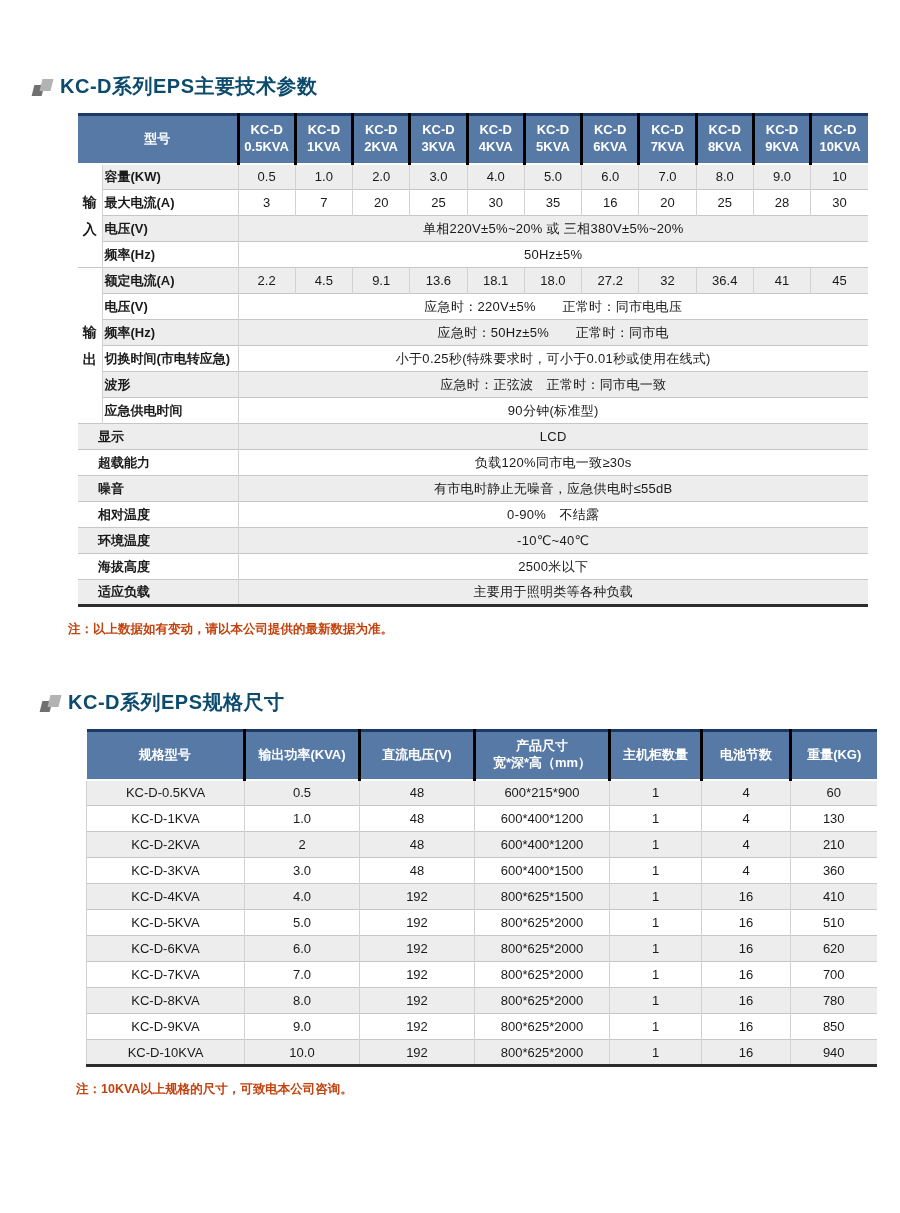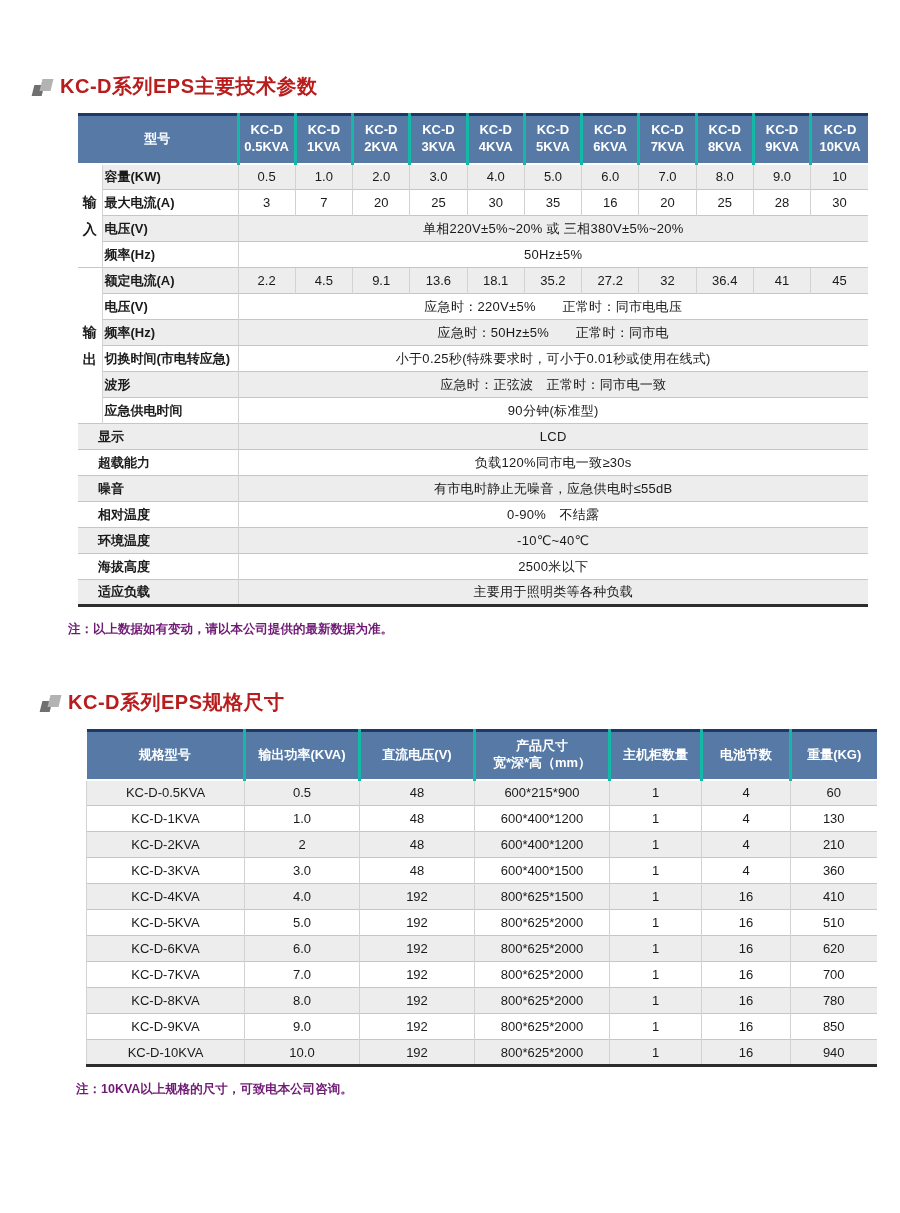--- a/index.html
+++ b/index.html
@@ -3,40 +3,40 @@
 <meta charset="utf-8">
 <style>
   * { margin:0; padding:0; box-sizing:border-box; }
   body { background:#ffffff; font-family:"Liberation Sans","DejaVu Sans",sans-serif; color:#1a1a1a; }
   .page { width:900px; height:1213px; background:#ffffff; padding-top:73px; overflow:hidden; }
 
   .sec-head { display:flex; align-items:center; margin:0 0 13px 32px; }
   .mark { position:relative; width:22px; height:22px; margin-right:6px; flex:0 0 auto; }
   .mark .p1 { position:absolute; left:1px; top:9px; width:10px; height:11px; background:#707070; transform:skewX(-14deg); }
   .mark .p2 { position:absolute; left:9px; top:3px; width:11px; height:12px; background:#b3b3b3; transform:skewX(-14deg); }
-  .sec-title { font-size:20px; font-weight:bold; color:#b91c1c; letter-spacing:0.5px; }
+  .sec-title { font-size:20px; font-weight:bold; color:#0c4a6e; letter-spacing:0.5px; }
 
   table { border-collapse:collapse; table-layout:fixed; width:790px; margin-left:78px;
           border-top:3px solid #1d3a66; border-bottom:3px solid #2d2d2d; font-size:13px; }
   th { background:#5679a6; color:#ffffff; font-weight:bold; text-align:center; vertical-align:middle;
-       height:49px; border-left:3px solid #14b8a6; border-bottom:2px solid #ffffff;
+       height:49px; border-left:3px solid #000000; border-bottom:2px solid #ffffff;
        white-space:pre-line; line-height:1.3; padding:0 1px; }
   th:first-child { border-left:none; }
   td { height:26px; border-left:1px solid #d2d2d2; border-top:1px solid #c6c6c6;
        text-align:center; vertical-align:middle; padding:2px 3px; }
   tr.alt td { background:#ededed; }
   tr.alt td.vgroup { background:#ffffff; }
   td.vgroup { border-left:none; width:24px; background:#ffffff; font-weight:bold; font-size:14px; padding:0; }
   td.vgroup span { display:block; line-height:1.9; }
   td.rlabel { text-align:left; padding-left:2px; font-weight:bold; white-space:nowrap; overflow:hidden; }
   td.rlabel.full { border-left:none; padding-left:20px; }
   td.spanval { font-weight:normal; letter-spacing:0.3px; }
   td.val { font-weight:normal; }
 
-  .note { margin:14px 0 0 68px; font-size:12.5px; font-weight:bold; color:#701a75; }
+  .note { margin:14px 0 0 68px; font-size:12.5px; font-weight:bold; color:#c2410c; }
   .sec2 { margin-top:51px;padding-left:8px; }
   #dimTable td { font-weight:normal; }
 </style>
 </head>
 <body>
 
 <div class="page">
 
   <div class="section">
     <div class="sec-head">
@@ -134,21 +134,21 @@
             <td class="vgroup" rowspan="6">
               <span>输</span>
               <span>出</span>
             </td>
             <td class="rlabel">额定电流(A)</td>
             <td class="val">2.2</td>
             <td class="val">4.5</td>
             <td class="val">9.1</td>
             <td class="val">13.6</td>
             <td class="val">18.1</td>
-            <td class="val">35.2</td>
+            <td class="val">18.0</td>
             <td class="val">27.2</td>
             <td class="val">32</td>
             <td class="val">36.4</td>
             <td class="val">41</td>
             <td class="val">45</td>
           </tr>
           <tr>
             <td class="rlabel">电压(V)</td>
             <td class="spanval" colspan="11">应急时：220V±5%　　正常时：同市电电压</td>
           </tr>

